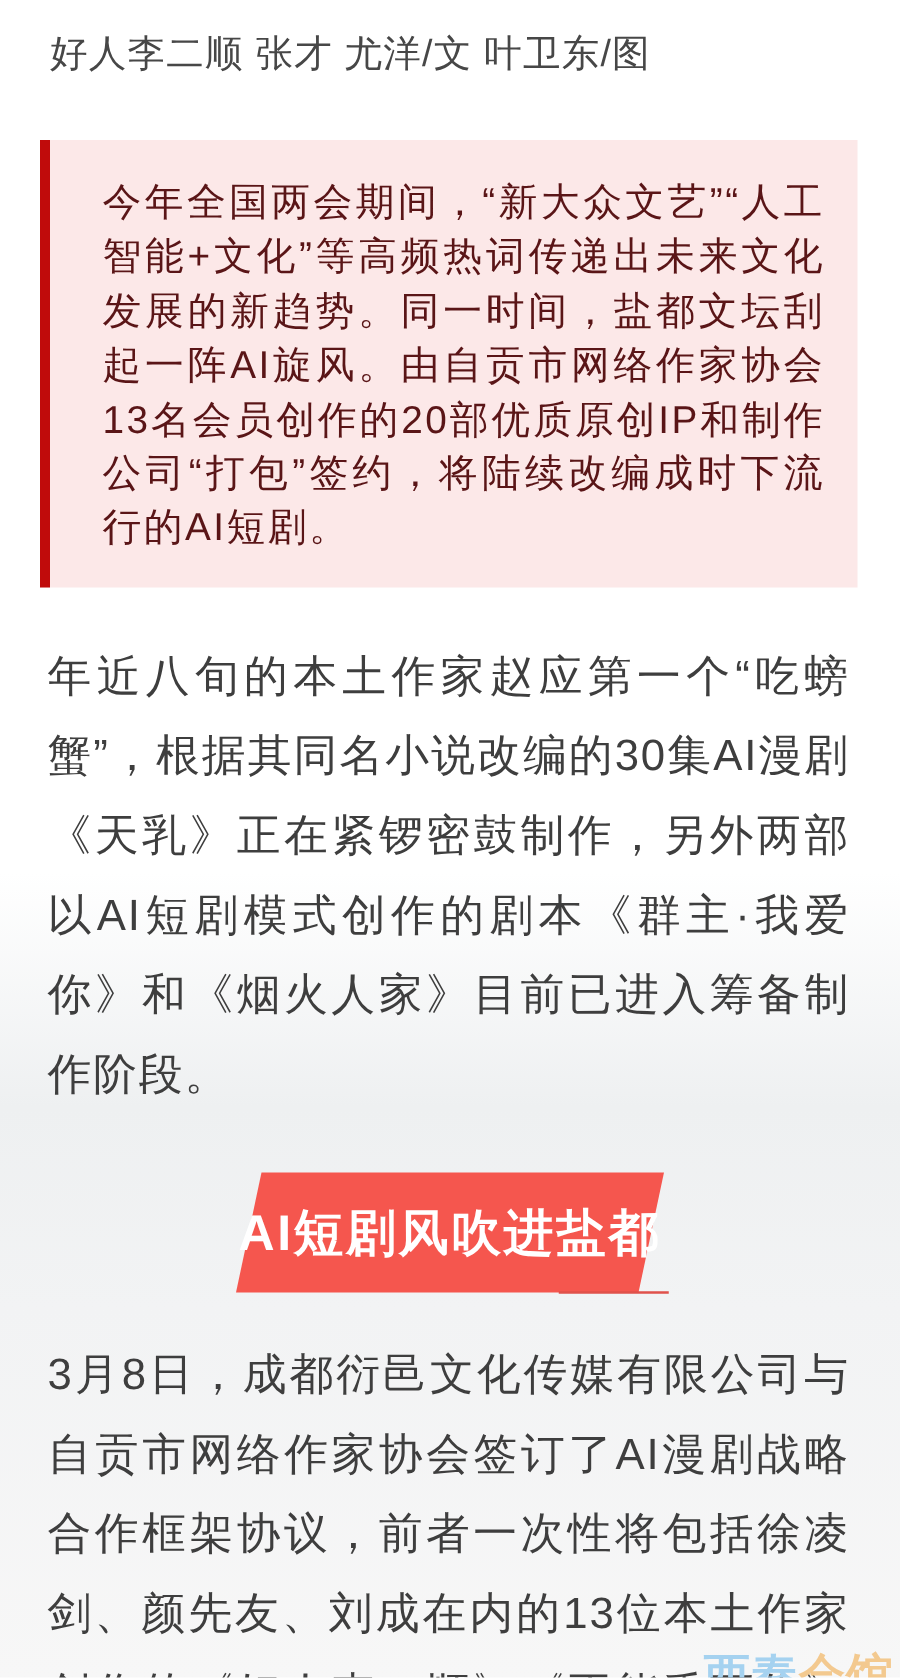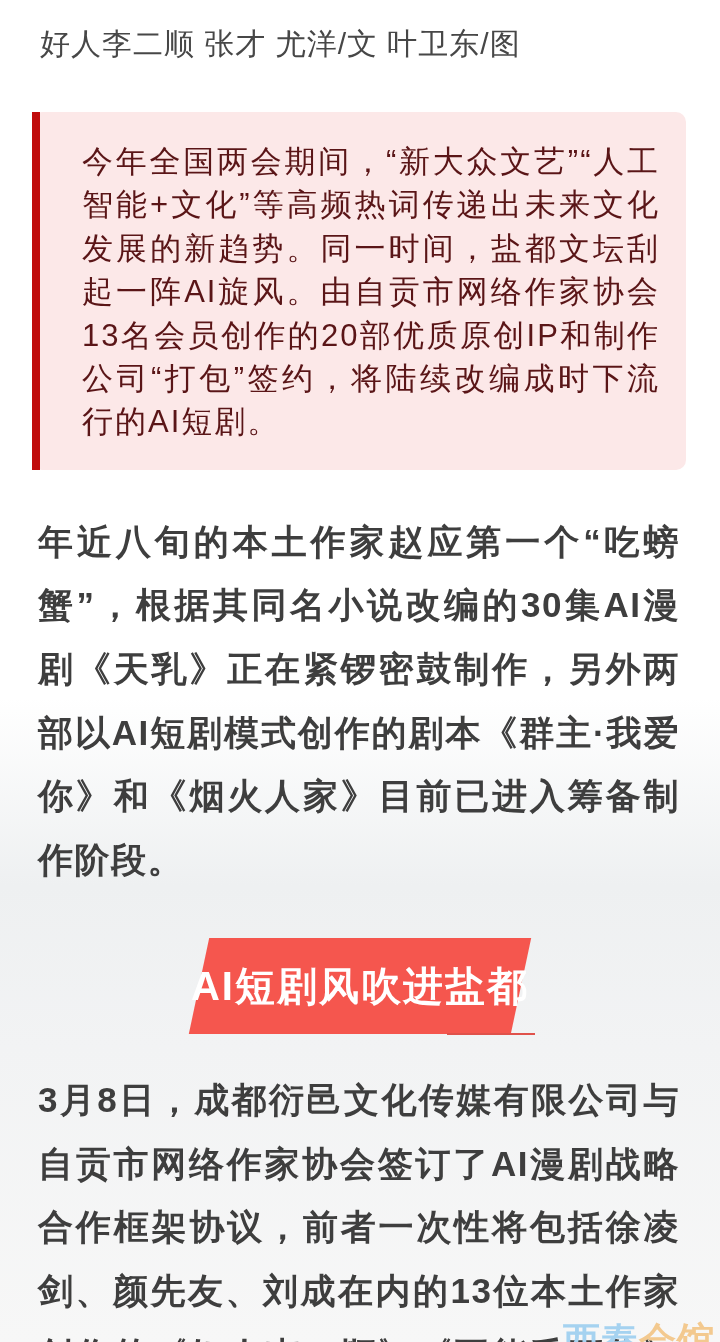--- a/index.html
+++ b/index.html
@@ -19,21 +19,20 @@
     line-height: 1.2;
     color: #474747;
     letter-spacing: 1px;
   }
 
   .quote {
     position: relative;
     margin: 50px 34px 0 32px;
     background: #fce8e8;
     padding: 28px 26px 26px 50px;
-    border-radius: 10px;
   }
   .quote-bar {
     position: absolute;
     left: 0; top: 0; bottom: 0;
     width: 8px;
     background: #c00b0b;
   }
   .quote-text {
     margin: 0;
     font-size: 31px;
@@ -43,21 +42,20 @@
     text-align: justify;
   }
 
   .para {
     margin: 40px 40px 0 38px;
     font-size: 35px;
     line-height: 1.82;
     letter-spacing: 1.5px;
     color: #3e3e3e;
     text-align: justify;
-    font-weight: bold;
   }
   .para + .banner-wrap + .para { margin-top: 34px; }
 
   .banner-wrap {
     position: relative;
     width: 322px;
     height: 96px;
     margin: 46px auto 0 auto;
   }
   .banner {

